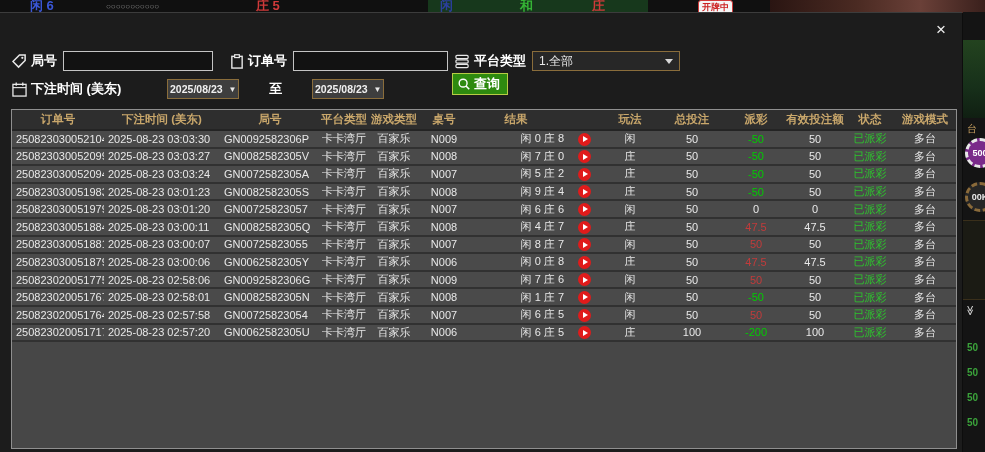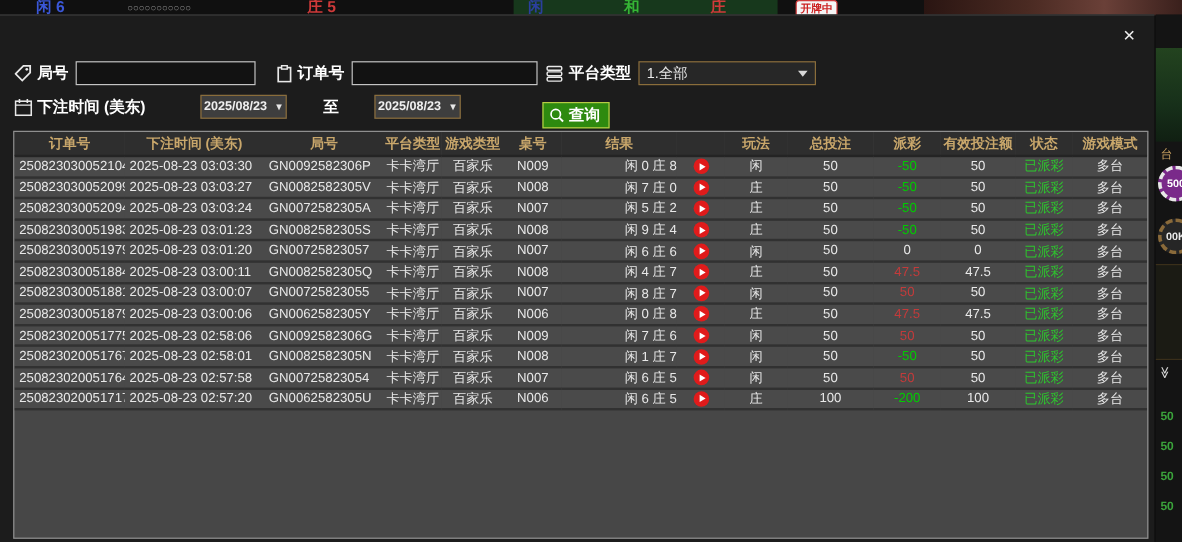--- a/index.html
+++ b/index.html
@@ -70,21 +70,21 @@
   <div class="bg-top">
     <div class="bg-green-panel"></div>
     <div class="bg-video"></div>
     <div id="bg-top-items">
         <span class="bg-item" style="left: 30px; color: rgb(58, 87, 216);">闲 6</span>
         <span class="bg-item" style="left: 106px; color: rgb(138, 138, 138); font-size: 8px; top: 2px;">○○○○○○○○○○○</span>
         <span class="bg-item" style="left: 256px; color: rgb(208, 58, 58);">庄 5</span>
         <span class="bg-item" style="left: 440px; color: rgb(43, 63, 158);">闲</span>
         <span class="bg-item" style="left: 520px; color: rgb(53, 181, 53);">和</span>
         <span class="bg-item" style="left: 592px; color: rgb(208, 58, 58);">庄</span>
-        <span class="bg-item bg-badge" style="left: 663px; color: rgb(194, 34, 34);">开牌中</span>
+        <span class="bg-item bg-badge" style="left: 698px; color: rgb(194, 34, 34);">开牌中</span>
       </div>
   </div>
 
   <div class="bg-right">
     <div class="bg-felt"></div>
     <div class="bg-tan">台</div>
     <div class="chip chip1">500</div>
     <div class="chip chip2">00K</div>
     <div class="bg-cells"></div>
     <div class="bg-chev">≫</div>
@@ -142,21 +142,21 @@
         <span>2025/08/23</span>
         <span class="date-caret">▼</span>
       </div>
       <span class="to-label" style="margin:0 30px">至</span>
       <div class="date-btn">
         <span>2025/08/23</span>
         <span class="date-caret">▼</span>
       </div>
     </div>
 
-    <div class="f-group" style="left:452px; top:72px;">
+    <div class="f-group" style="left:452px; top:60px;">
       <div class="query-btn">
         <svg class="icon-svg" width="14" height="14" viewBox="0 0 16 16">
           <circle cx="7" cy="7" r="4.5" fill="none" stroke="#fff" stroke-width="1.6"></circle>
           <line x1="10.3" y1="10.3" x2="14" y2="14" stroke="#fff" stroke-width="1.8"></line>
         </svg>
         <span>查询</span>
       </div>
     </div>
 
     <div class="table-wrap">

